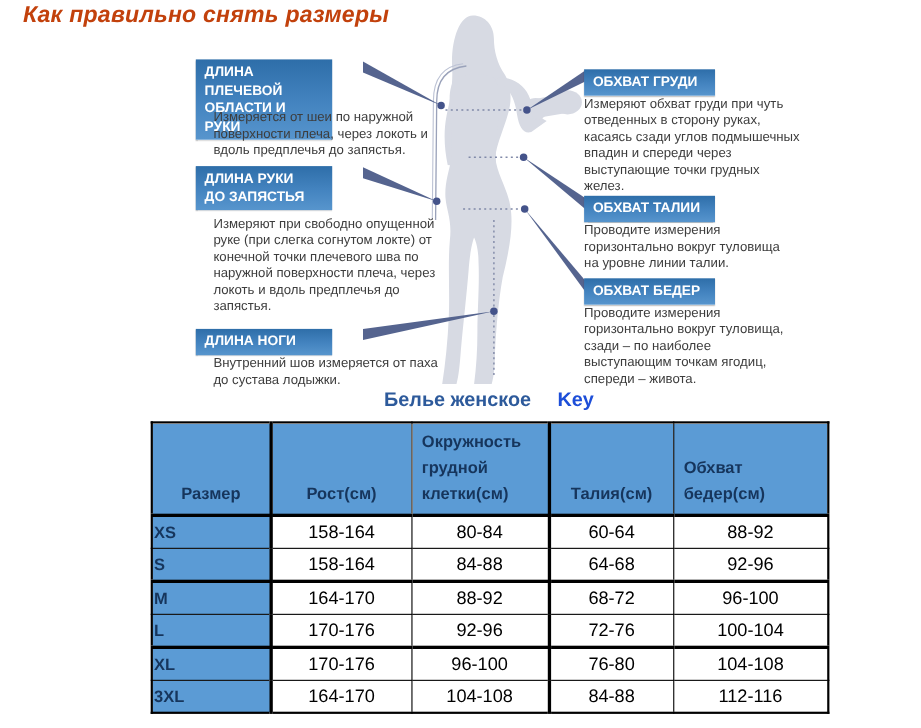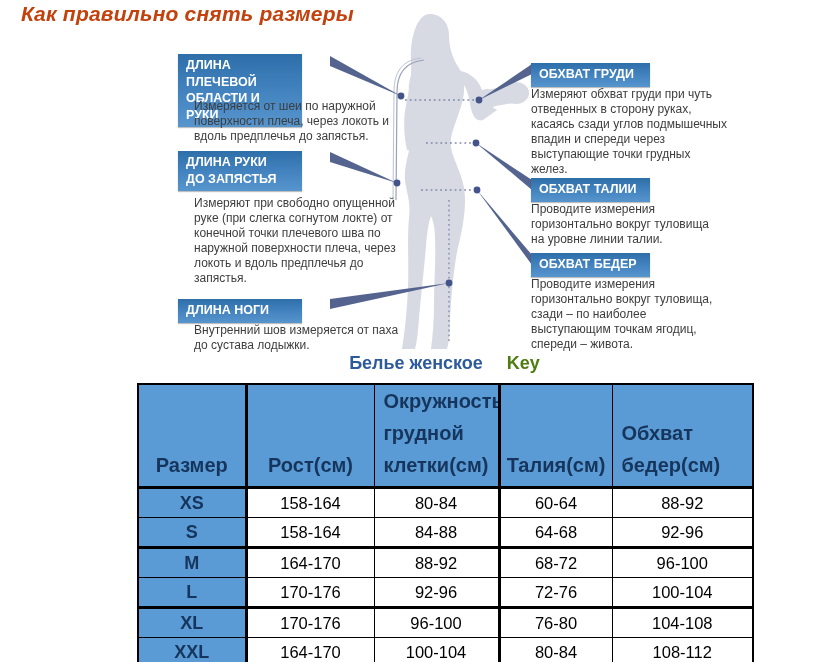--- a/index.html
+++ b/index.html
@@ -19,34 +19,34 @@
   .callout-box.left  { left:178px; width:124px; }
   .callout-box.right { left:531px; width:119px; }
 
   .callout-desc { position:absolute; font-size:12px; line-height:14.9px; color:#3d3d3d;
                   white-space:pre-line; width:215px; }
   .callout-desc.left  { left:194px; }
   .callout-desc.right { left:531px; width:210px; }
 
   .table-title { position:absolute; left:137px; top:353px; width:615px; text-align:center;
                  font-size:18px; font-weight:bold; color:#2d5a9b; }
-  .table-title .accent { color:#4d7c0f; margin-left:24px; }
+  .table-title .accent { color:#1d4ed8; margin-left:24px; }
 
   .size-table-wrap { position:absolute; left:137px; top:383px; }
   table.size-table { border-collapse:collapse; table-layout:fixed; width:615px;
                      border:2.5px solid #000; }
   .size-table th, .size-table td { border:1.5px solid #000; overflow:hidden; }
   .size-table thead th { height:77px; background:#5b9bd5; color:#16355c; font-weight:bold;
-                         font-size:20px; vertical-align:bottom; padding:0 2px 5px 2px;
+                         font-size:15px; vertical-align:bottom; padding:0 2px 5px 2px;
                          line-height:1.6; white-space:pre-line; }
   .size-table th.al { text-align:left; padding-left:9px; }
   .size-table th.ac { text-align:center; }
   .size-table td { height:26px; }
-  .size-table td.size { background:#5b9bd5; color:#16355c; font-weight:bold; font-size:18px;
-                        text-align:center; }
+  .size-table td.size { background:#5b9bd5; color:#16355c; font-weight:bold; font-size:15px;
+                        }
   .size-table td.val { font-size:16.5px; color:#000; text-align:center;margin-top:14px; }
   .thick-r { border-right-width:3px !important; }
   .thick-b { border-bottom-width:3px !important; }
 </style>
 </head>
 <body>
 
 <div class="canvas">
 
   <div class="main-title">Как правильно снять размеры</div>
@@ -196,27 +196,20 @@
           <td class="val thick-b">100-104</td>
         </tr>
         <tr>
           <td class="size thick-r">XL</td>
           <td class="val">170-176</td>
           <td class="val thick-r">96-100</td>
           <td class="val">76-80</td>
           <td class="val">104-108</td>
         </tr>
         <tr>
-          <td class="size thick-r">XXL</td>
-          <td class="val">164-170</td>
-          <td class="val thick-r">100-104</td>
-          <td class="val">80-84</td>
-          <td class="val">108-112</td>
-        </tr>
-        <tr>
           <td class="size thick-r">3XL</td>
           <td class="val">164-170</td>
           <td class="val thick-r">104-108</td>
           <td class="val">84-88</td>
           <td class="val">112-116</td>
         </tr>
       </tbody>
     </table>
   </div>
 

